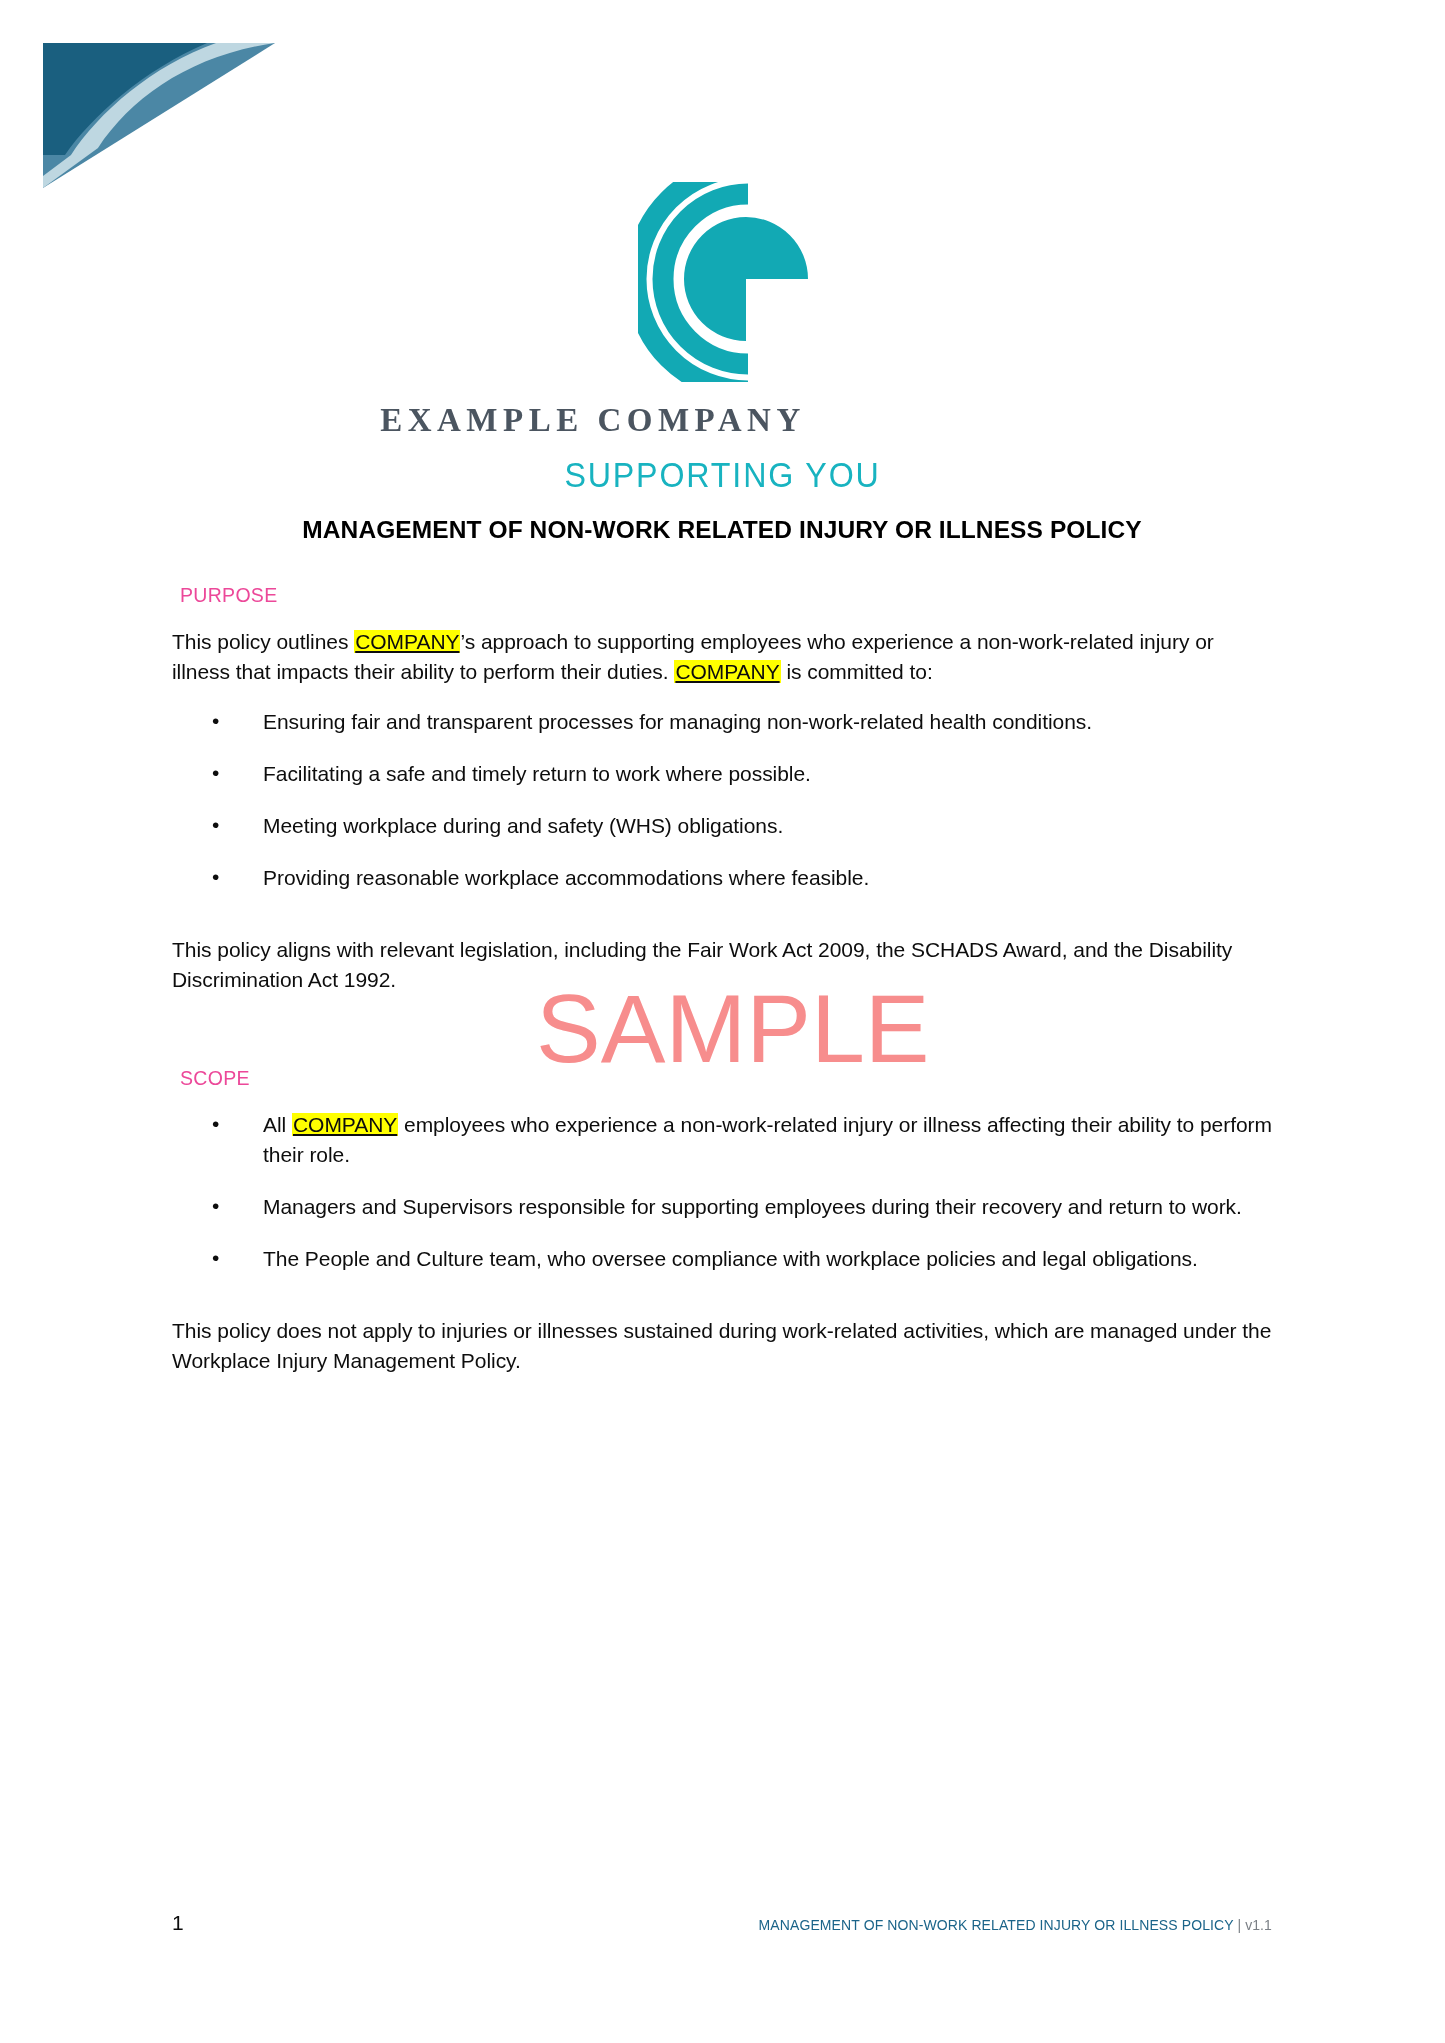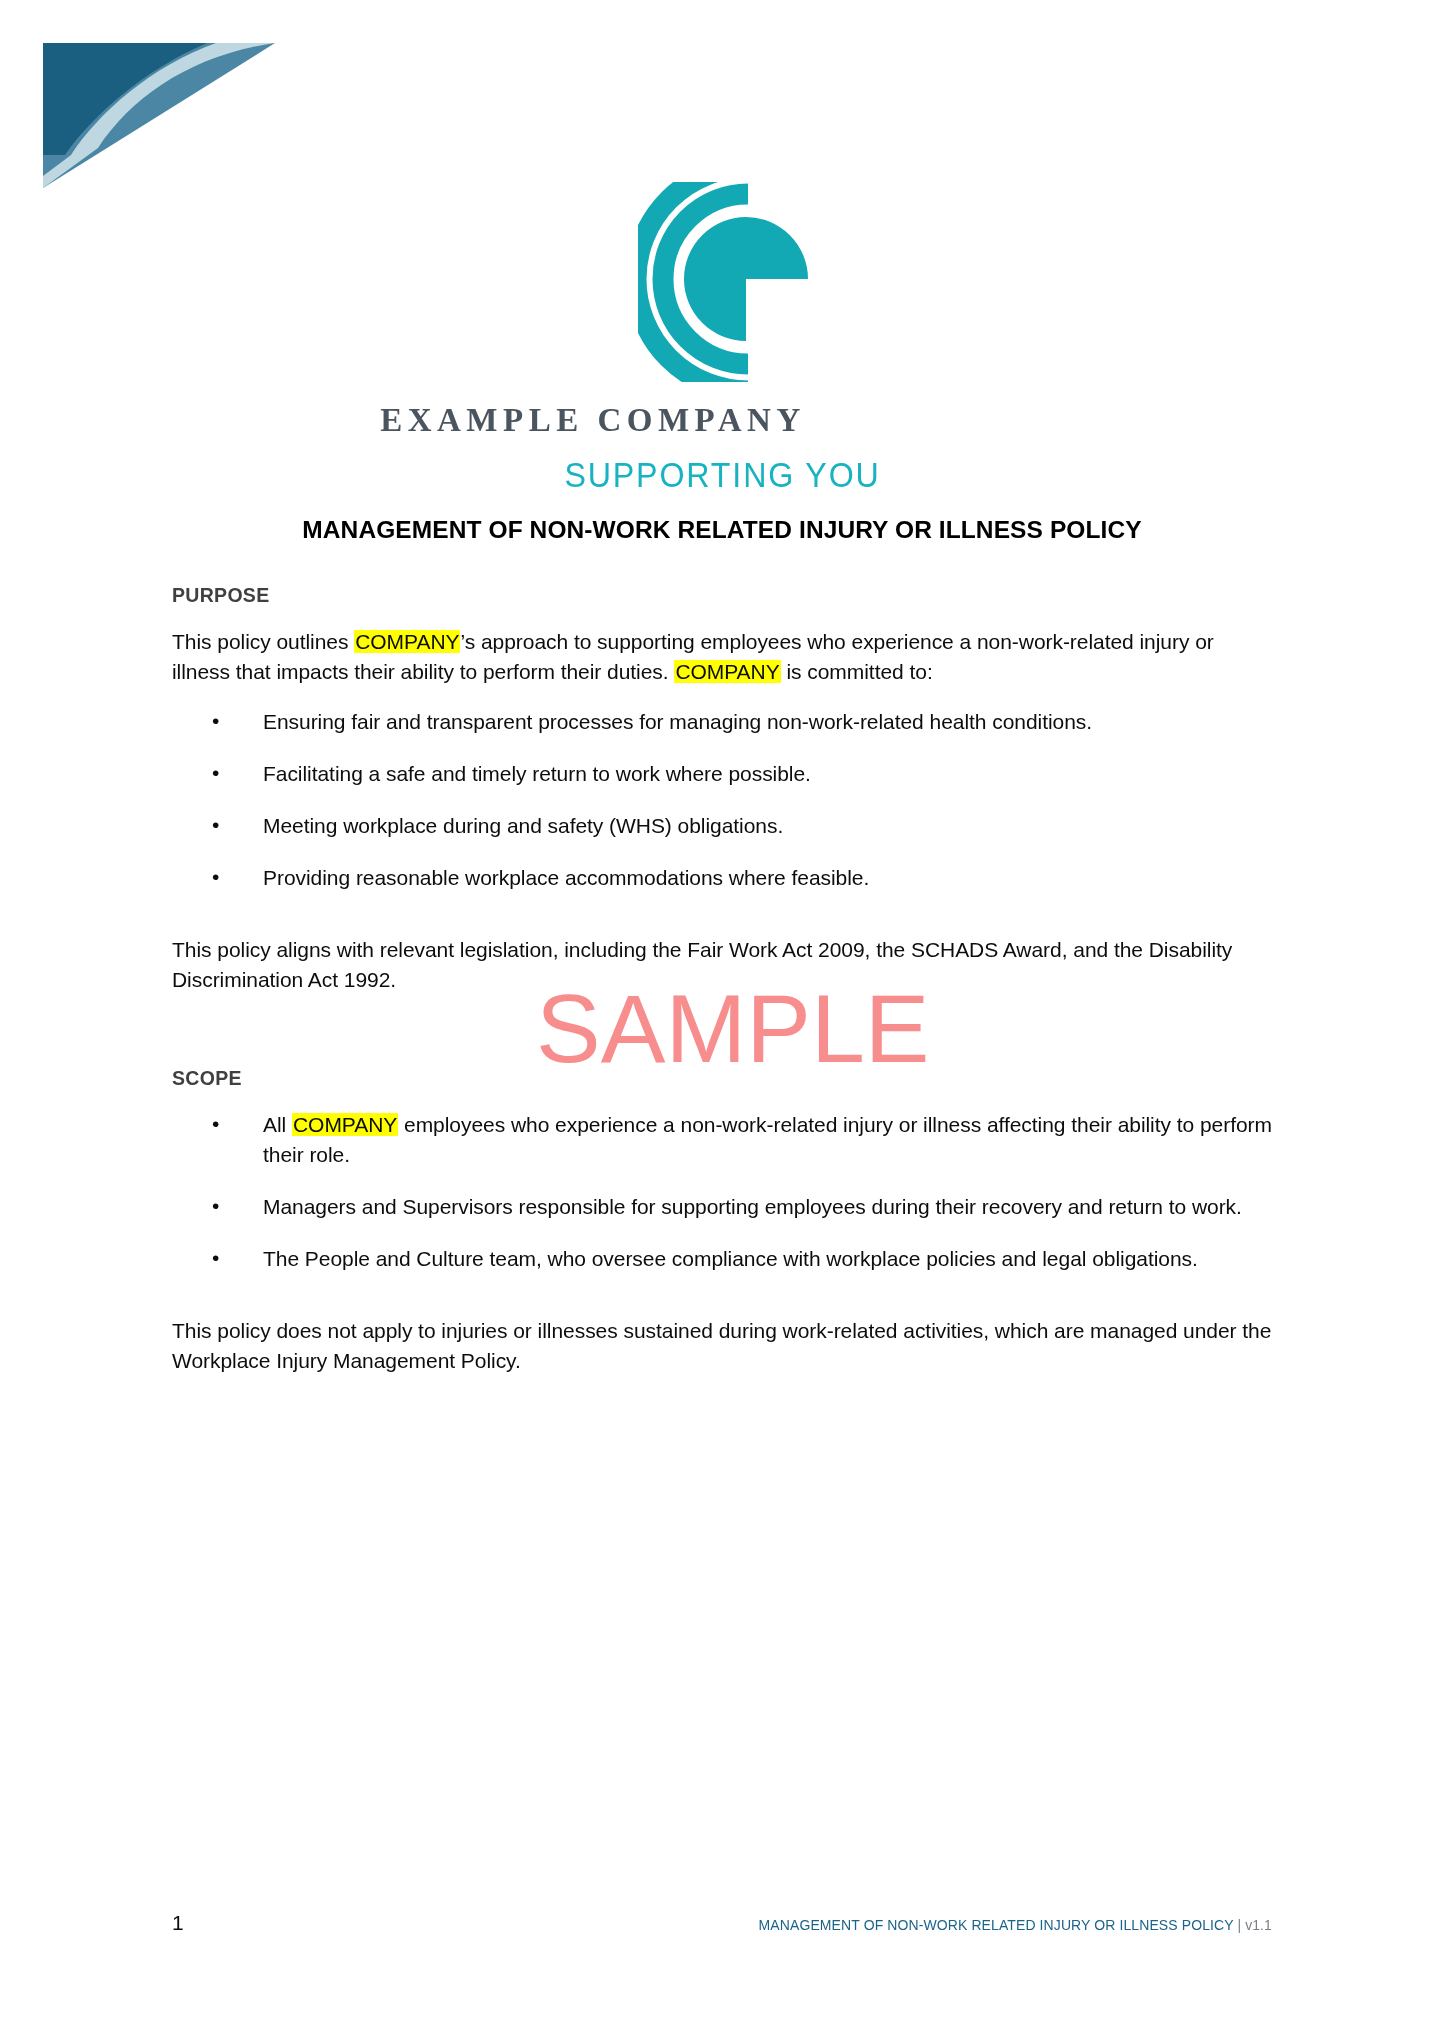--- a/index.html
+++ b/index.html
@@ -88,24 +88,24 @@
     font-weight: 700;
     color: #000000;
     text-align: center;
     letter-spacing: 0.1px;
     margin: 0 0 38px 0;
     line-height: 1.25;
   }
 
   .section-heading {
     font-size: 19.5px;
-    font-weight: 700;
-    color: #404040;
+    font-weight: 400;
+    color: #ec4899;
     letter-spacing: 0.3px;
-    margin: 0 0 20px 0;
+    margin: 0 0 20px 8px;
   }
 
   p.body-text {
     font-size: 21px;
     line-height: 1.43;
     color: #0d0d0d;
     margin: 0 0 20px 0;
     letter-spacing: -0.05px;
   }
 
@@ -129,20 +129,21 @@
     left: 40px;
     top: -1px;
     font-size: 21px;
     line-height: 1.43;
     color: #0d0d0d;
   }
 
   .hl {
     background: #ffff00;
     padding: 0 1px;
+    text-decoration: underline;
   }
 
   .spacer-lg { height: 52px; }
   .spacer-md { height: 26px; }
 
   
   .watermark {
     position: absolute;
     left: 536px;
     top: 980px;

